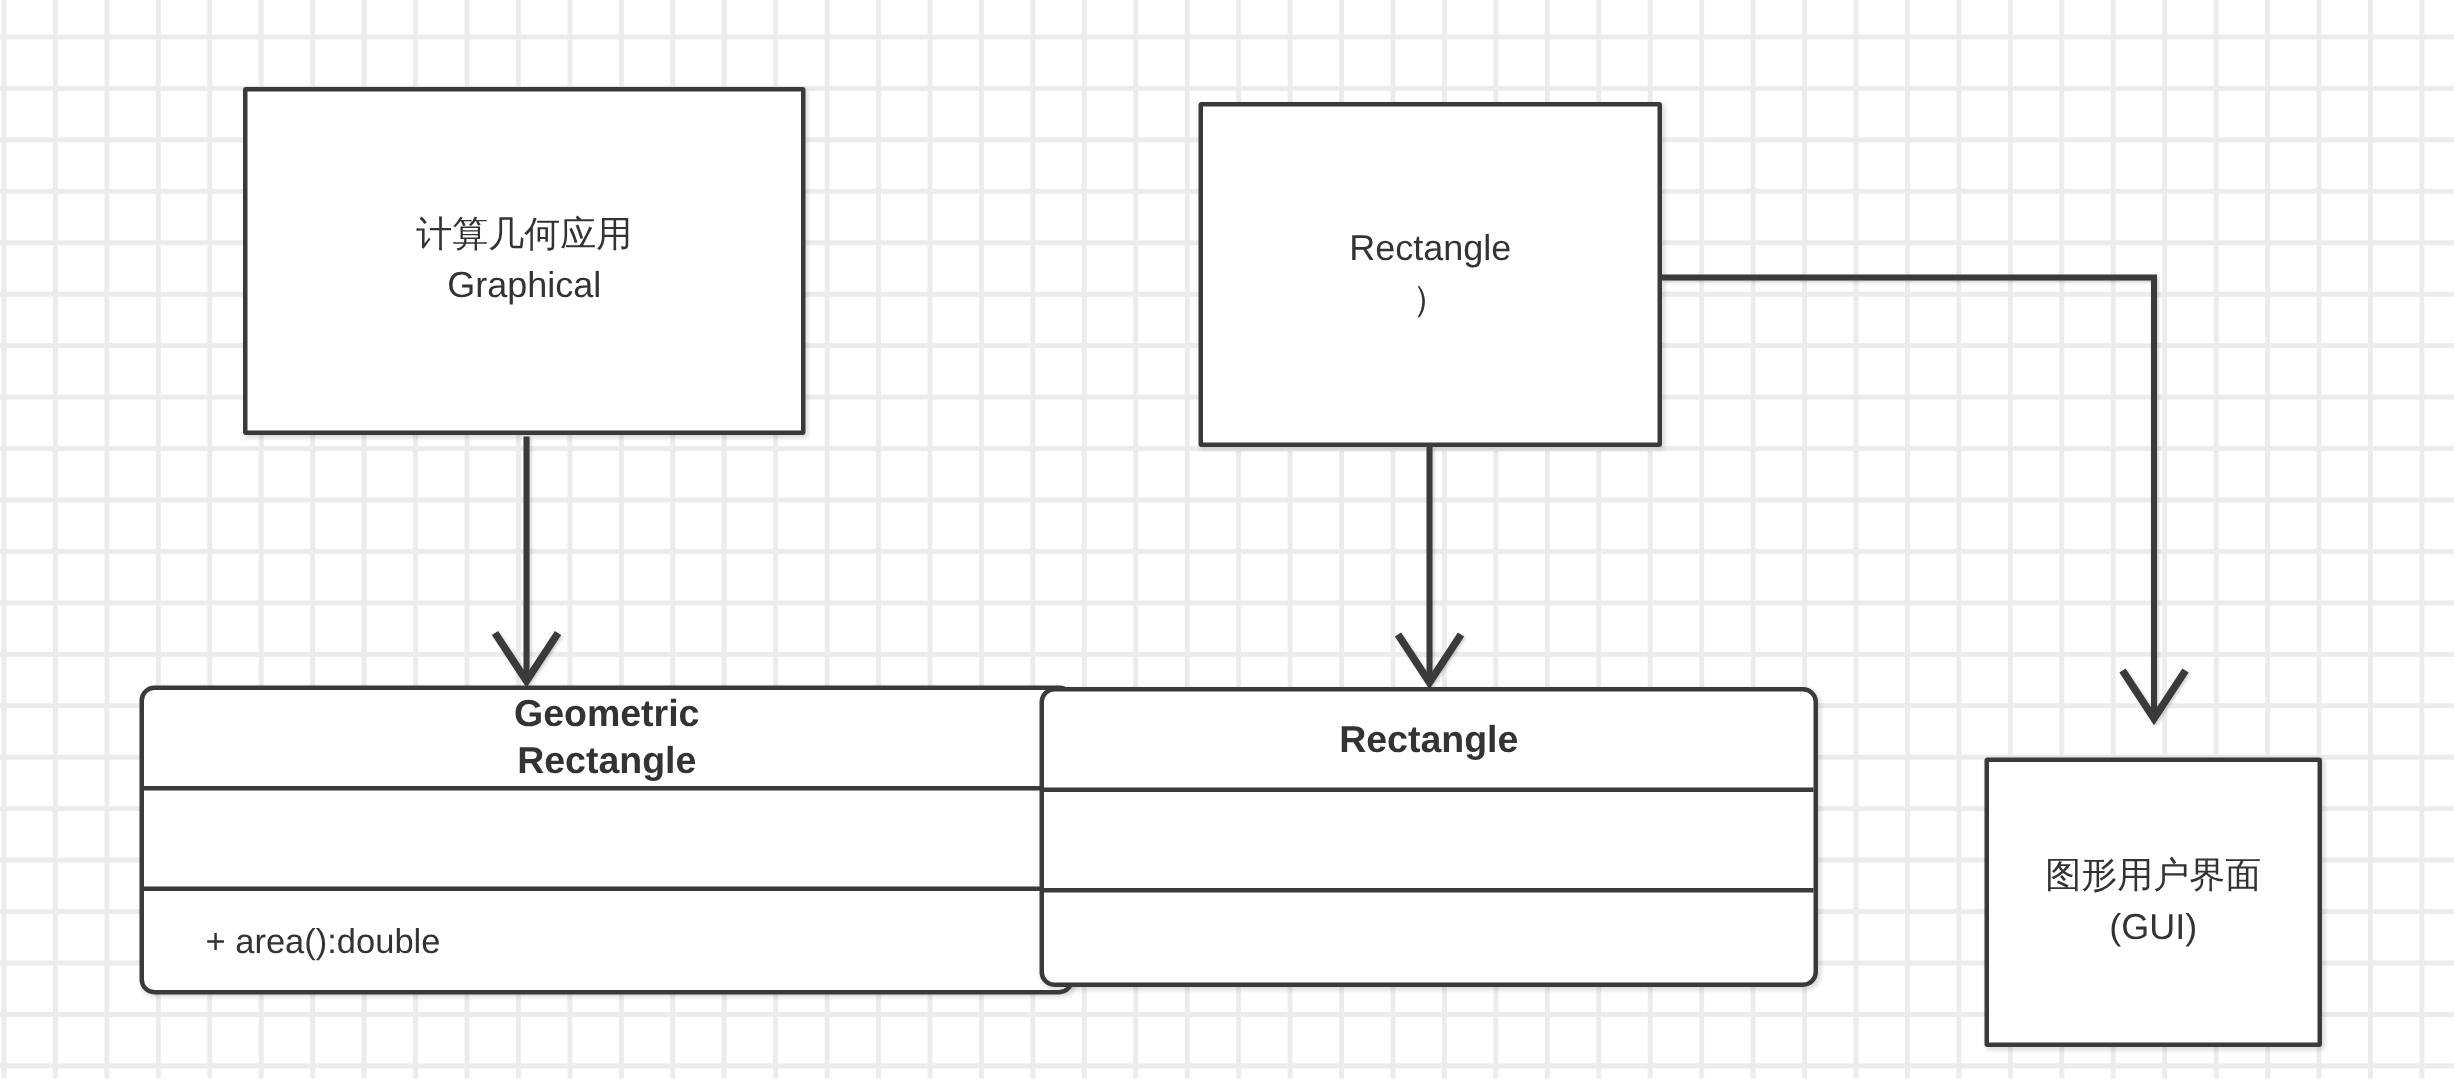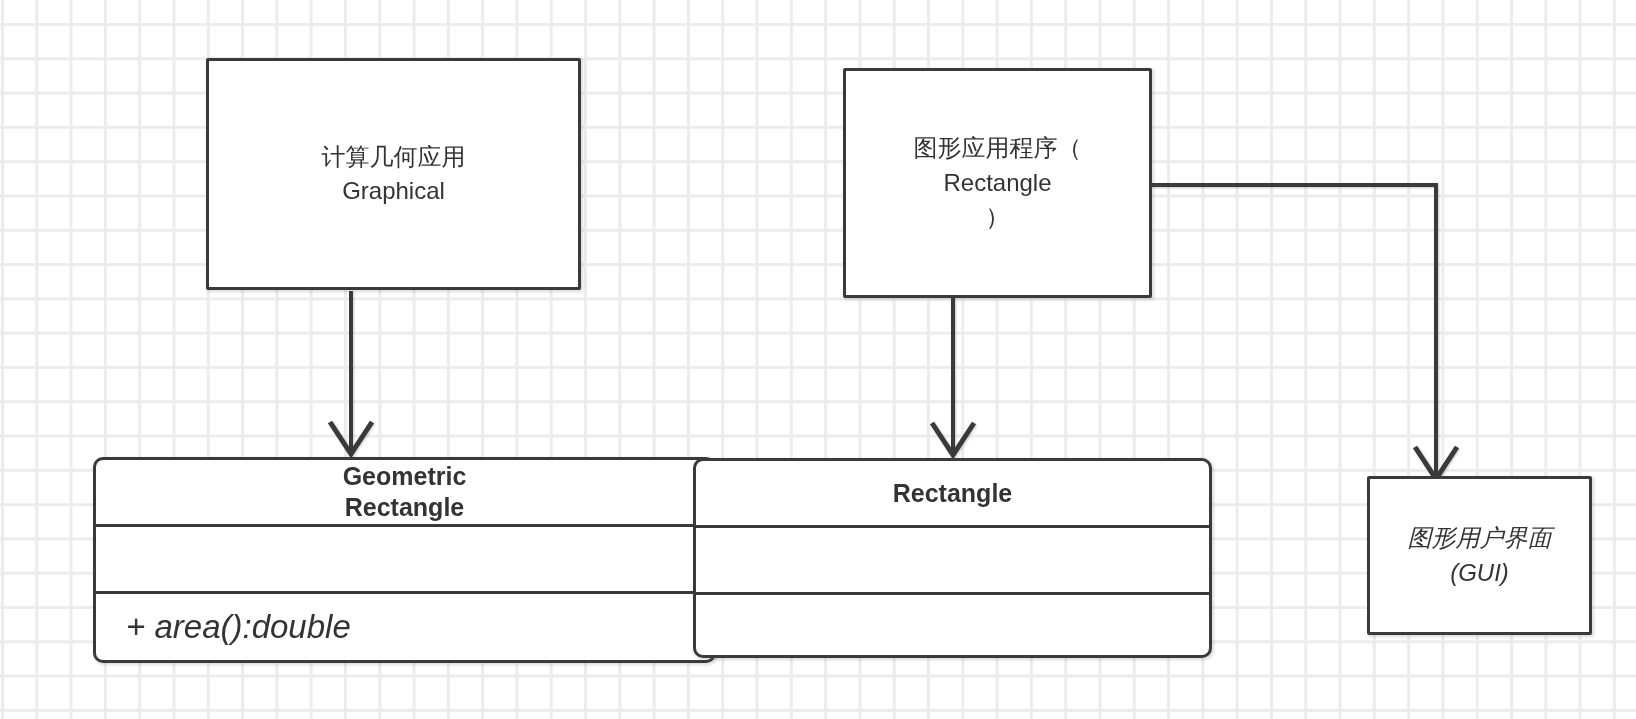--- a/index.html
+++ b/index.html
@@ -39,21 +39,20 @@
     border: 3.5px solid #3a3a3a;
     color: #333333;
     box-shadow: 1.5px 1.5px 3px rgba(60,60,60,0.18);
   }
   .plain {
     border-radius: 2px;
     display: flex;
     align-items: center;
     justify-content: center;
     text-align: center;
-    margin-left: 44px;
   }
   .plain .label {
     font-size: 24px;
     line-height: 34.5px;
   }
   .plain .ln { display: block; white-space: pre; }
   .uml {
     border-radius: 10px;
     display: flex;
     flex-direction: column;
@@ -74,23 +73,22 @@
   .uml-title .ln { display: block; }
   .uml-attrs {
     box-sizing: border-box;
     height: 67px;
     border-bottom: 3.5px solid #3a3a3a;
   }
   .uml-methods {
     flex: 1;
     display: flex;
     align-items: center;
-    font-size: 33px;
-    padding-left: 30px;
-    font-style: italic;
+    font-size: 23px;
+    padding-left: 41px;
   }
 </style>
 </head>
 <body>
 
 <div class="canvas">
 
   <svg class="connector-layer" viewBox="0 0 1636 719" xmlns="http://www.w3.org/2000/svg">
     <g>
       <path class="shaft" d="M351 291 L351 451"></path>
@@ -108,27 +106,26 @@
 
   <div class="node plain" style="left:162px; top:58px; width:375px; height:232px;">
     <div class="label">
       <span class="ln">计算几何应用</span>
       <span class="ln">Graphical</span>
     </div>
   </div>
 
   <div class="node plain" style="left:799px; top:68px; width:309px; height:230px;">
     <div class="label">
-      <span class="ln">图形应用程序（</span>
       <span class="ln">Rectangle</span>
       <span class="ln">）</span>
     </div>
   </div>
 
-  <div class="node plain" style="left:1323px; top:476px; width:225px; height:159px;font-style:italic;">
+  <div class="node plain" style="left:1323px; top:505px; width:225px; height:193px;">
     <div class="label">
       <span class="ln">图形用户界面</span>
       <span class="ln">(GUI)</span>
     </div>
   </div>
 
   <div class="node uml" style="left:93px; top:457px; width:623px; height:206px;">
     <div class="uml-title">
       <span class="ln">Geometric</span>
       <span class="ln">Rectangle</span>

